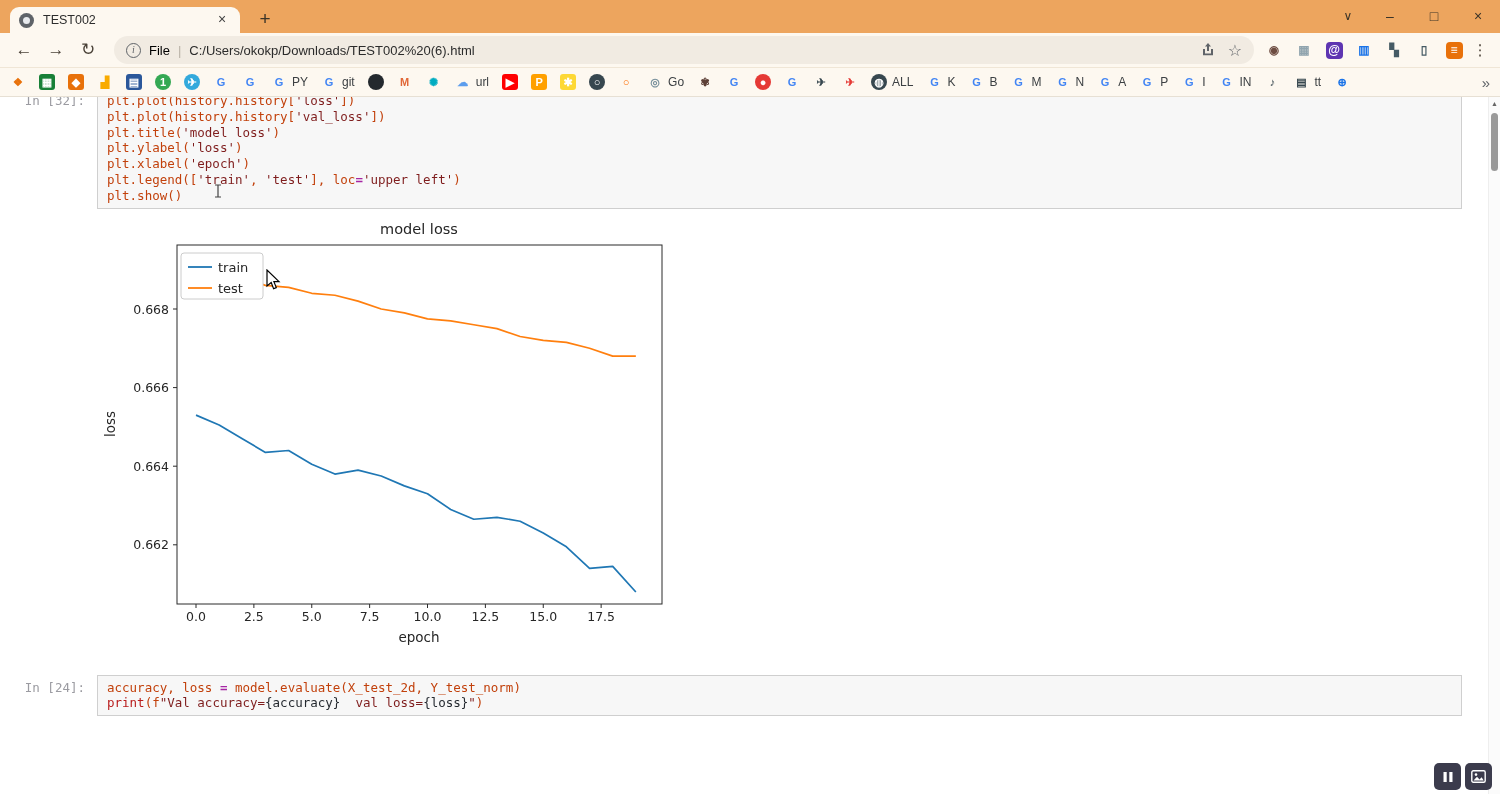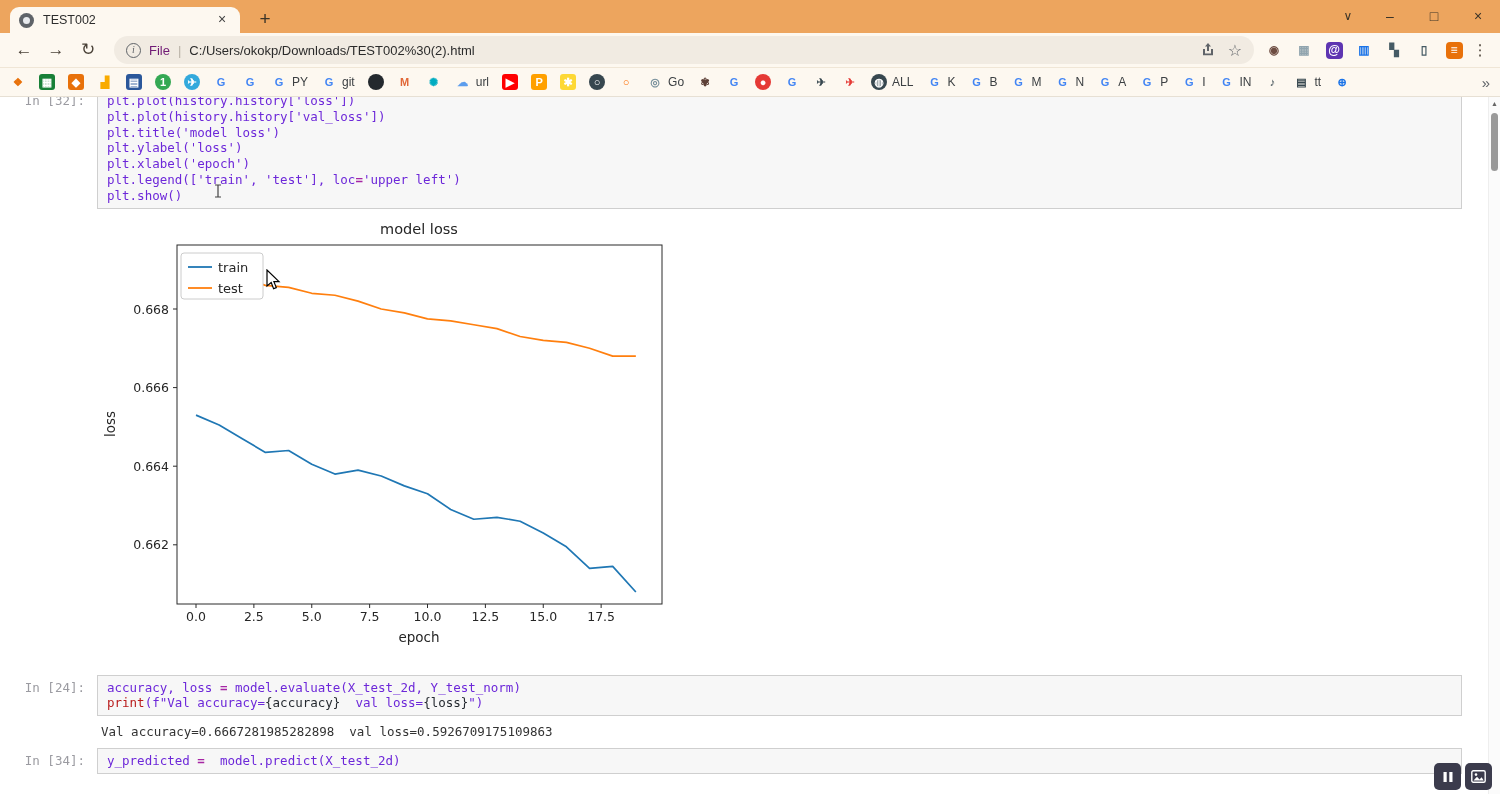--- a/index.html
+++ b/index.html
@@ -29,21 +29,21 @@
   
   .toolbar { height:35px; background:#fdf8f0; display:flex; align-items:center; padding:0 10px;
              border-bottom:1px solid #f0e6d6; }
   .nav-btn { width:28px; height:28px; text-align:center; line-height:28px; font-size:17px;
              color:#4a4238; margin-right:4px; flex:0 0 auto; }
   .omnibox { flex:1; height:28px; background:#f1ebe2; border-radius:14px; display:flex;
              align-items:center; padding:0 12px; margin:0 8px; min-width:0; }
   .info-ic { width:15px; height:15px; border:1.4px solid #5f6368; border-radius:50%;
              color:#5f6368; font-size:10px; line-height:12px; text-align:center;
              font-style:italic; font-family:"Liberation Serif", serif; flex:0 0 15px; }
-  .url-prefix { font-size:13px; color:#701a75; margin-left:8px; }
+  .url-prefix { font-size:13px; color:#000000; margin-left:8px; }
   .url-sep { color:#b9b2a6; margin:0 8px; font-size:13px; }
   .url-path { font-size:13px; color:#2b2b2b; flex:1; white-space:nowrap; overflow:hidden; }
   .omni-right { display:flex; align-items:center; gap:12px; margin-left:10px; }
   .omni-right svg { display:block; }
   .star { font-size:16px; color:#5f6368; }
   .ext-row { display:flex; align-items:center; gap:6px; margin-right:4px; }
   .ext-ic { width:24px; height:24px; display:flex; align-items:center; justify-content:center;
             font-size:13px; border-radius:5px; }
   .ext-glyph { width:17px; height:17px; display:flex; align-items:center; justify-content:center;
                border-radius:4px; font-size:12px; font-weight:bold; }
@@ -63,22 +63,22 @@
   
   .page { position:relative; height:697px; background:#fff; overflow:hidden; }
   .nb { position:absolute; top:-9px; left:0; right:14px; }
   .cell { display:flex; align-items:flex-start; }
   .prompt { flex:0 0 97px; text-align:right; padding:5px 12px 0 0;
             font-family:"DejaVu Sans Mono", monospace; font-size:12.5px; color:#9b9ba1; }
   .input-area { flex:1; background:#f7f7f7; border:1px solid #cfcfcf; padding:4px 9px;
                 margin-right:24px; font-family:"DejaVu Sans Mono", monospace;
                 font-size:12.5px; line-height:15.8px; color:#24292f; white-space:pre; }
   .code-line { white-space:pre; }
-  .tok-p { color:#6d28d9; }
-  .tok-s { color:#6d28d9; }
+  .tok-p { color:#c2410c; }
+  .tok-s { color:#7f1d1d; }
   .tok-k { color:#b91c1c; }
   .tok-o { color:#a626a4; font-weight:bold; }
   .tok-b { color:#24292f; }
   .figure-wrap { margin:8px 0 0 100px; }
   .out-text { margin:8px 0 0 101px; font-family:"DejaVu Sans Mono", monospace;
               font-size:12.5px; line-height:15.8px; color:#333; white-space:pre; }
   .gap22 { height:22px; } .gap8 { height:8px; }
 
   
   .scrollbar { position:absolute; top:0; right:0; width:12px; height:100%;
@@ -115,21 +115,21 @@
 </div>
 
 <div class="toolbar">
   <span class="nav-btn">←</span>
   <span class="nav-btn">→</span>
   <span class="nav-btn">↻</span>
   <div class="omnibox">
     <span class="info-ic">i</span>
     <span class="url-prefix">File</span>
     <span class="url-sep">|</span>
-    <span class="url-path">C:/Users/okokp/Downloads/TEST002%30(2).html</span>
+    <span class="url-path">C:/Users/okokp/Downloads/TEST002%20(6).html</span>
     <span class="omni-right">
       <svg width="16" height="16" viewBox="0 0 16 16">
         <path d="M8 1 L11 4.4 H9 V9 H7 V4.4 H5 Z" fill="#5f6368"></path>
         <path d="M3 7 V13.2 H13 V7 H11 V11.4 H5 V7 Z" fill="#5f6368"></path>
       </svg>
       <span class="star">☆</span>
     </span>
   </div>
   <div class="ext-row" id="ext-icons">
       <span class="ext-ic">
@@ -342,28 +342,24 @@
         </svg>
     </div>
 
     <div class="gap22"></div>
 
     <div class="cell">
       <div class="prompt">In [24]:</div>
       <div class="input-area"><div class="code-line"><span class="tok-p">accuracy, loss </span><span class="tok-o">=</span><span class="tok-p"> model.evaluate(X_test_2d, Y_test_norm)</span></div><div class="code-line"><span class="tok-k">print</span><span class="tok-p">(f</span><span class="tok-s">"Val accuracy=</span><span class="tok-b">{accuracy}</span><span class="tok-s">  val loss=</span><span class="tok-b">{loss}</span><span class="tok-s">"</span><span class="tok-p">)</span></div></div>
     </div>
 
-    <div class="out-text"><div class="out-line">Val accuracy=0.6667281985282898  val loss=0.5926709175109863</div></div>
+    <div class="out-text"></div>
 
     <div class="gap8"></div>
 
-    <div class="cell">
-      <div class="prompt">In [34]:</div>
-      <div class="input-area"><div class="code-line"><span class="tok-p">y_predicted </span><span class="tok-o">=</span><span class="tok-p">  model.predict(X_test_2d)</span></div></div>
-    </div>
 
   </div>
 
   <div class="scrollbar">
     <div class="sb-up">▲</div>
     <div class="sb-thumb"></div>
   </div>
 
   <div class="rec-overlay">
     <div class="rec-btn">

